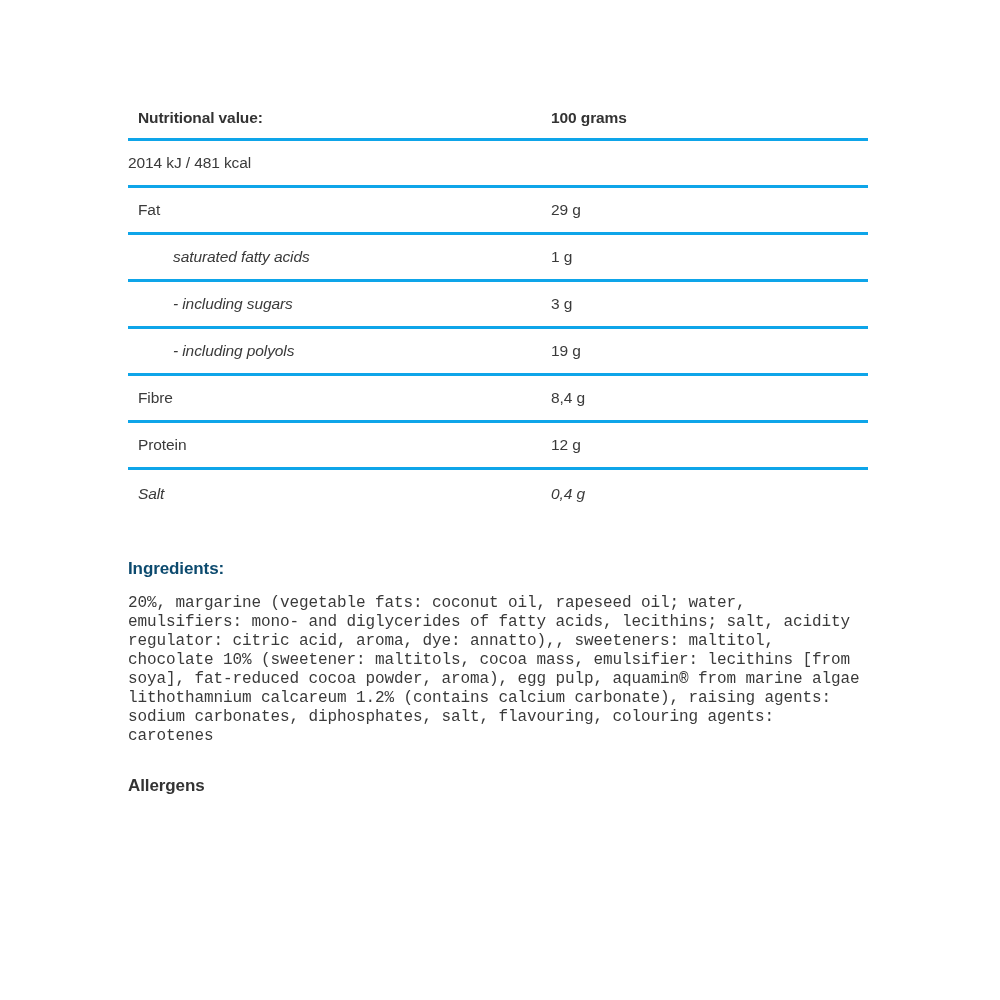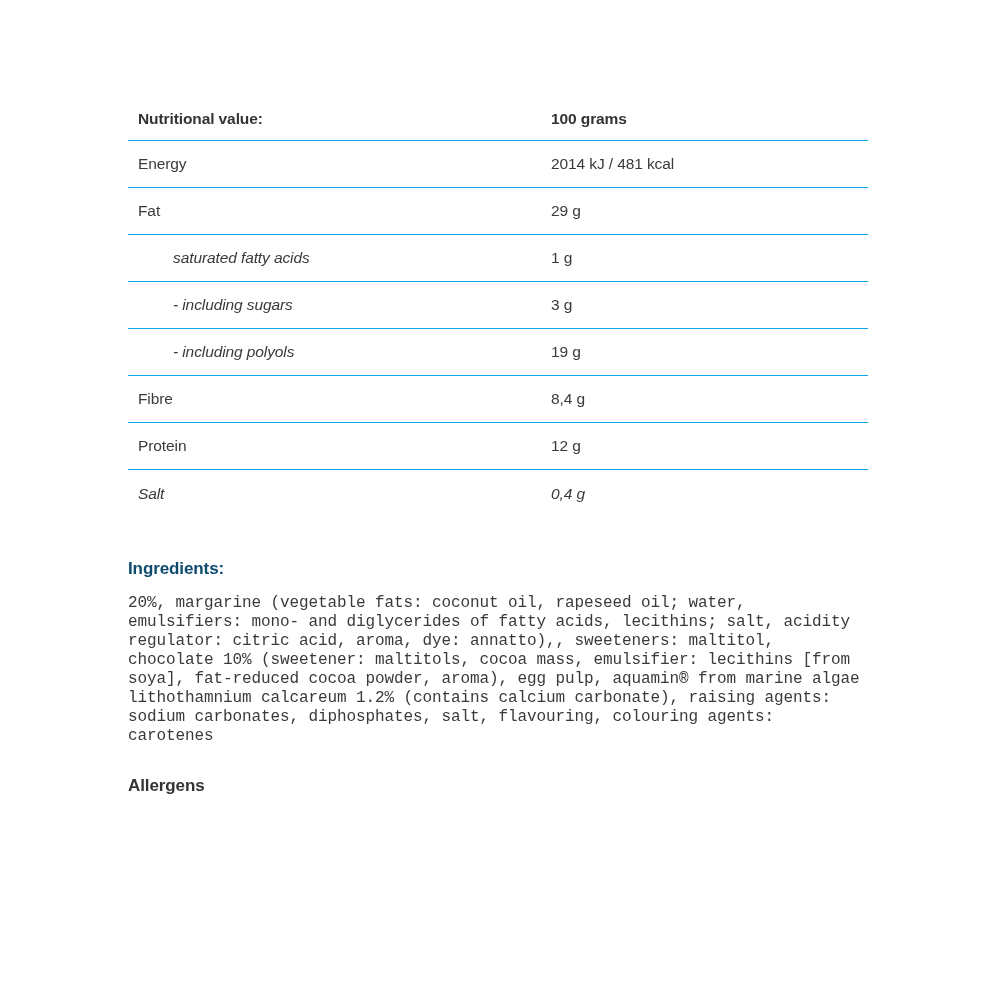--- a/index.html
+++ b/index.html
@@ -17,21 +17,21 @@
     top: 97px;
     width: 740px;
   }
 
   
   .nutri-table { width: 100%; }
   .nutri-row {
     display: flex;
     align-items: center;
     height: 47px;
-    border-bottom: 1px solid #0ea5e9;
+    border-bottom: 3px solid #0ea5e9;
     font-size: 15.5px;
     letter-spacing: -0.1px;
   }
   .nutri-row.header {
     height: 44px;
     font-weight: bold;
     color: #333333;
   }
   .nutri-row:last-child { border-bottom: none; font-style: italic; }
   .cell-label {
@@ -77,21 +77,20 @@
 
 <div class="content">
 
   <div class="nutri-table">
     <div class="nutri-row header">
       <span class="cell-label">Nutritional value:</span>
       <span class="cell-value">100 grams</span>
     </div>
     <div id="nutri-body">
         <div class="nutri-row">
-    <span class="cell-label">Energy</span>
     <span class="cell-value">2014 kJ / 481 kcal</span>
   </div>
         <div class="nutri-row">
     <span class="cell-label">Fat</span>
     <span class="cell-value">29 g</span>
   </div>
         <div class="nutri-row indent">
     <span class="cell-label">saturated fatty acids</span>
     <span class="cell-value">1 g</span>
   </div>

